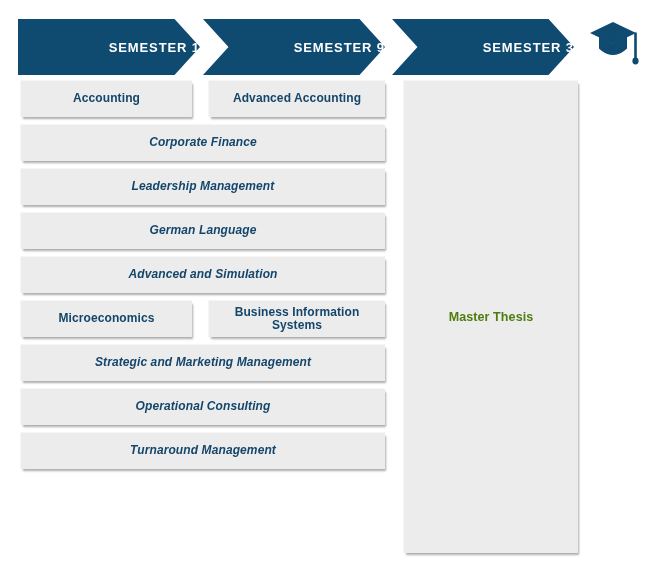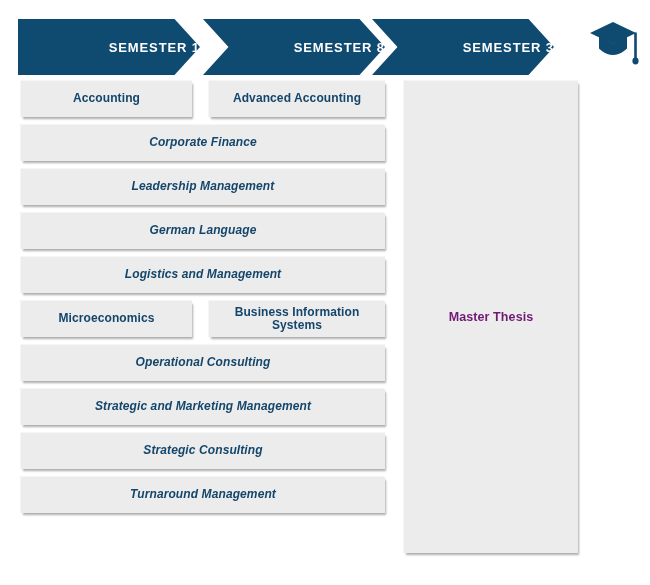--- a/index.html
+++ b/index.html
@@ -45,21 +45,21 @@
     width: 182px;
     clip-path: polygon(0 0, 86% 0, 100% 50%, 86% 100%, 0 100%);
   }
   
   .chev.c2 {
     left: 203px;
     width: 182px;
     clip-path: polygon(0 0, 86% 0, 100% 50%, 86% 100%, 0 100%, 14% 50%);
   }
   .chev.c3 {
-    left: 372px;
+    left: 392px;
     width: 182px;
     clip-path: polygon(0 0, 86% 0, 100% 50%, 86% 100%, 0 100%, 14% 50%);
   }
 
   
   .cap-icon {
     position: absolute;
     left: 588px;
     top: 18px;
     width: 56px;
@@ -114,37 +114,37 @@
     background: #ececec;
     border-top: 1px solid #f6f6f6;
     border-left: 1px solid #f6f6f6;
     box-shadow: 2px 3px 2px -1px rgba(0,0,0,0.32);
     display: flex;
     align-items: center;
     justify-content: center;
     box-sizing: border-box;
   }
   .thesis-panel .ctext {
-    color: #701a75;
+    color: #4d7c0f;
     font-size: 12.5px;
     font-weight: bold;
     text-align: center;
     letter-spacing: 0.1px;
   }
 </style>
 </head>
 <body>
 
 <div id="stage">
 
   <div class="chev c1">
     <span class="lbl">SEMESTER 1</span>
   </div>
   <div class="chev c2">
-    <span class="lbl">SEMESTER 8</span>
+    <span class="lbl">SEMESTER 9</span>
   </div>
   <div class="chev c3">
     <span class="lbl">SEMESTER 3</span>
   </div>
 
   <svg class="cap-icon" viewBox="0 0 56 50">
 
     <polygon points="25,4 48,15 25,26 2,15" fill="#0f4a71"></polygon>
 
     <path d="M11 18.5 L11 30.5 C11 30.5 17 37 25 37 C33 37 39 30.5 39 30.5 L39 18.5 L25 25.5 Z" fill="#0f4a71"></path>
@@ -178,50 +178,45 @@
     </div>
 
     <div class="row">
       <div class="cell full">
         <span class="ctext">German Language</span>
       </div>
     </div>
 
     <div class="row">
       <div class="cell full">
-        <span class="ctext">Logistics and Management</span>
+        <span class="ctext">Advanced and Simulation</span>
       </div>
     </div>
 
     <div class="row">
       <div class="cell left">
         <span class="ctext">Microeconomics</span>
       </div>
       <div class="cell right">
         <span class="ctext">Business Information Systems</span>
       </div>
     </div>
 
     <div class="row">
       <div class="cell full">
+        <span class="ctext">Strategic and Marketing Management</span>
+      </div>
+    </div>
+
+    <div class="row">
+      <div class="cell full">
         <span class="ctext">Operational Consulting</span>
       </div>
     </div>
 
-    <div class="row">
-      <div class="cell full">
-        <span class="ctext">Strategic and Marketing Management</span>
-      </div>
-    </div>
-
-    <div class="row">
-      <div class="cell full">
-        <span class="ctext">Strategic Consulting</span>
-      </div>
-    </div>
 
     <div class="row">
       <div class="cell full">
         <span class="ctext">Turnaround Management</span>
       </div>
     </div>
 
 
   </div>
 

